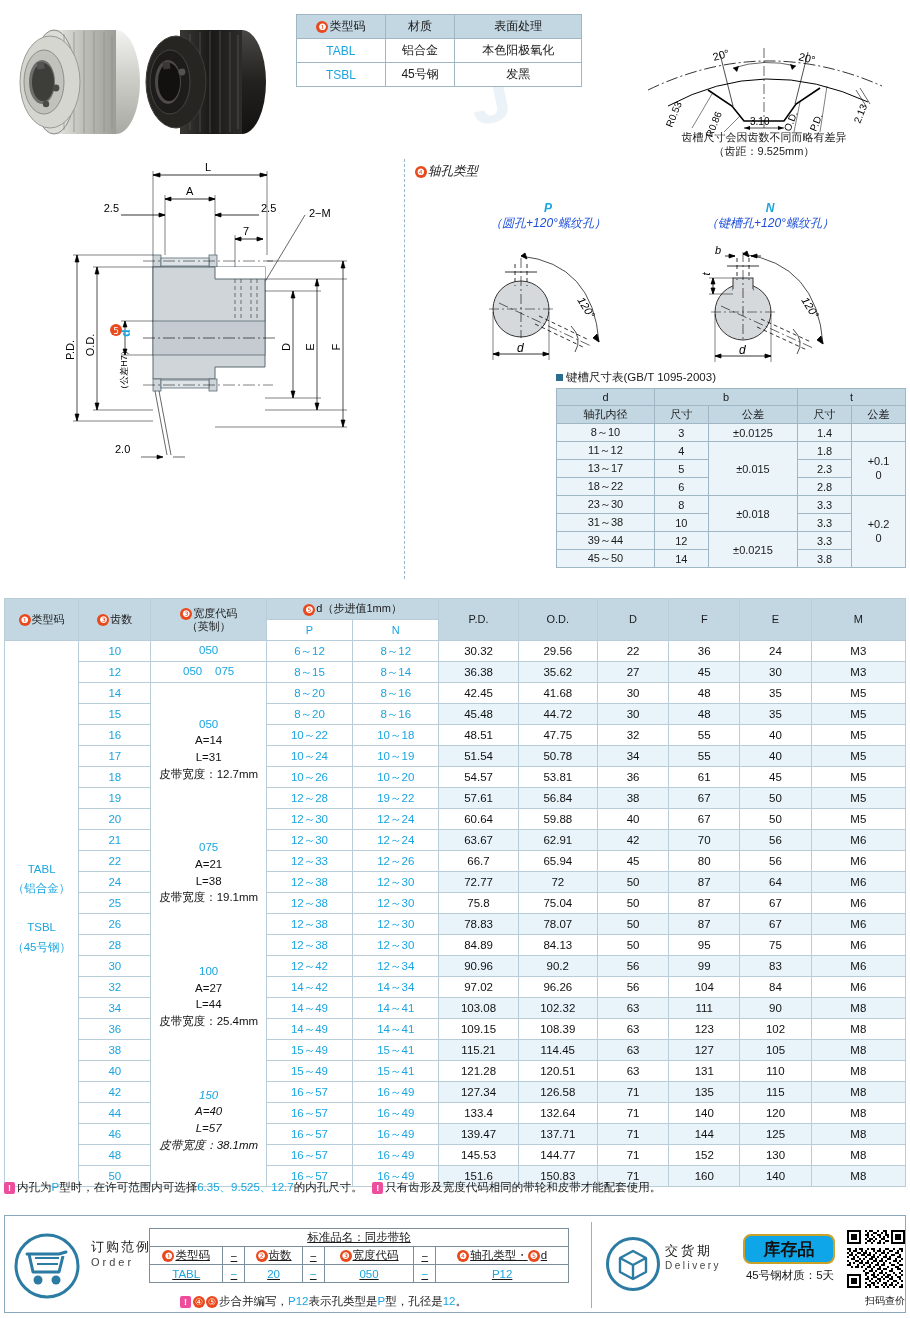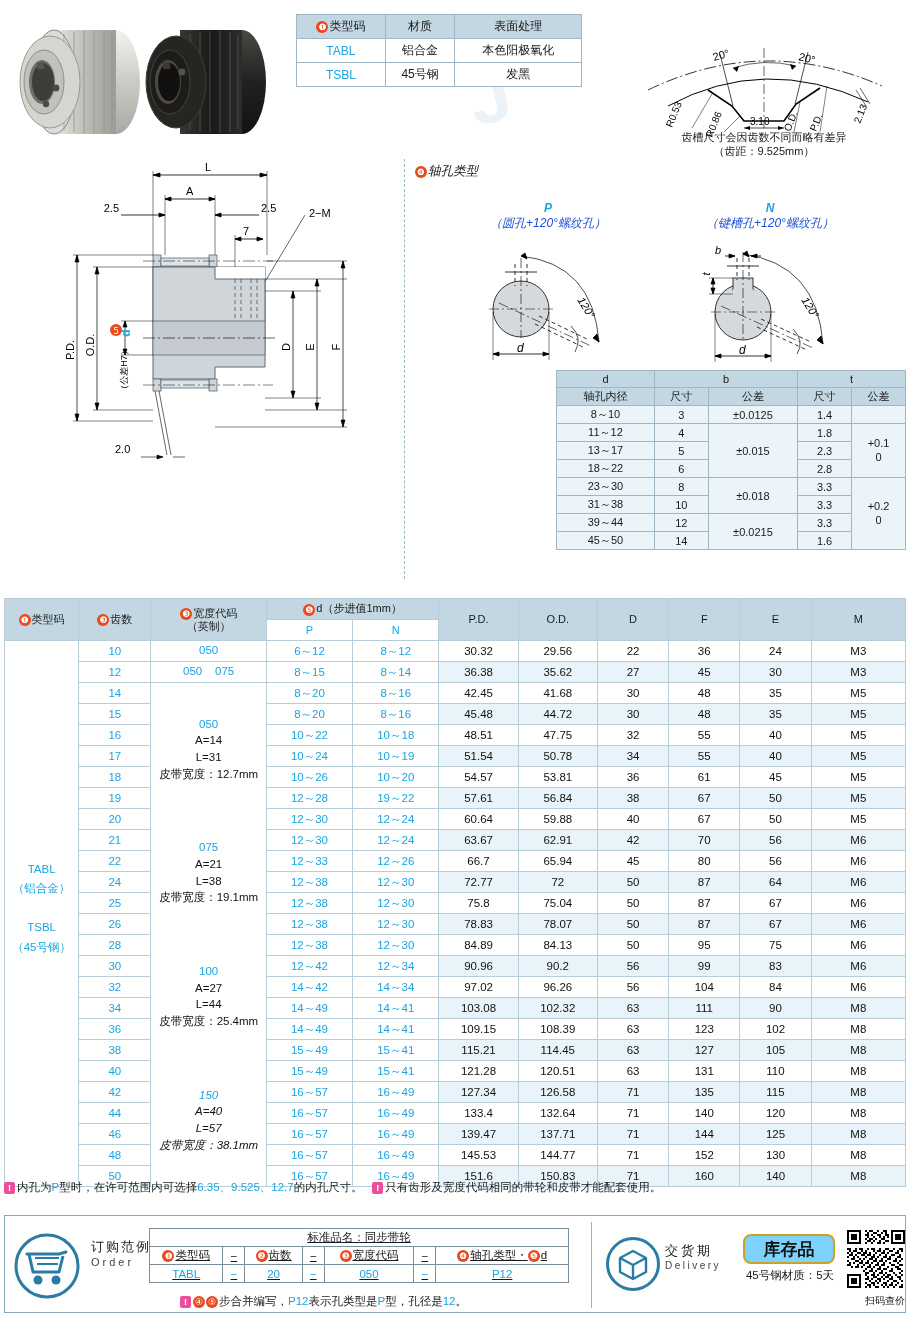--- a/index.html
+++ b/index.html
@@ -108,21 +108,21 @@
   }
   #order-table th { background:#fff; font-weight:normal; }
   #order-note { position:absolute; left:144px; top:78px; font-size:11.5px;padding-left:31px; }
 
   #divider-v2 { position:absolute; left:586px; top:6px; height:86px; border-left:1px solid #9bb0bd; }
   #delivery { position:absolute; left:600px; top:20px; }
   #del-label { position:absolute; left:660px; top:26px; font-size:13px; letter-spacing:3px; }
   #del-label .en { font-size:10px; letter-spacing:2.5px; color:#444; }
   #stock-badge {
     position:absolute; left:738px; top:18px; width:92px; height:30px;
-    background:#7dd3fc; border:2px solid #c9a227; border-radius:8px;
+    background:#0ea5e9; border:2px solid #c9a227; border-radius:8px;
     text-align:center; line-height:27px; font-size:17px; font-weight:bold; color:#111;
   }
   #stock-sub { position:absolute; left:730px; top:52px; font-size:11.5px; width:110px; text-align:center;}
   #qr { position:absolute; left:842px; top:14px; }
   #qr-label { position:absolute; left:836px; top:78px; font-size:10px;margin-left:24px; }
 
   
   .wm { position:absolute; color:#dceaf3; font-weight:bold; pointer-events:none; }
 </style>
 </head>
@@ -487,20 +487,23 @@
           <line x1="50" y1="80" x2="50" y2="128" stroke-width="0.5"></line>
           <line x1="106" y1="80" x2="106" y2="128" stroke-width="0.5"></line>
           <text x="74" y="120" font-size="12" fill="#000" stroke="none" font-family="Liberation Sans">d</text>
           <line x1="46" y1="78" x2="112" y2="78" stroke-width="0.5" stroke-dasharray="10,3,2,3"></line>
         </g>
       </svg>
     </div>
   </div>
 
   <div id="keyway">
+    <div class="kw-title">
+      <span style="display:inline-block;width:7px;height:7px;background:#2b6c8f;margin-right:3px;"></span><span>键槽尺寸表(GB/T 1095-2003)</span>
+    </div>
     <table>
       <thead>
         <tr>
           <th rowspan="1">d</th>
           <th colspan="2">b</th>
           <th colspan="2">t</th>
         </tr>
         <tr>
           <th>轴孔内径</th>
           <th>尺寸</th>
@@ -548,21 +551,21 @@
           </tr>
           <tr>
             <td>39～44</td>
             <td>12</td>
             <td rowspan="2">±0.0215</td>
             <td>3.3</td>
           </tr>
           <tr>
             <td>45～50</td>
             <td>14</td>
-            <td>1.6</td>
+            <td>3.8</td>
           </tr>
         </tbody>
     </table>
   </div>
 </div>
 
 <div id="main-table-wrap">
   <table id="main-table">
     <colgroup>
       <col style="width:74px">

